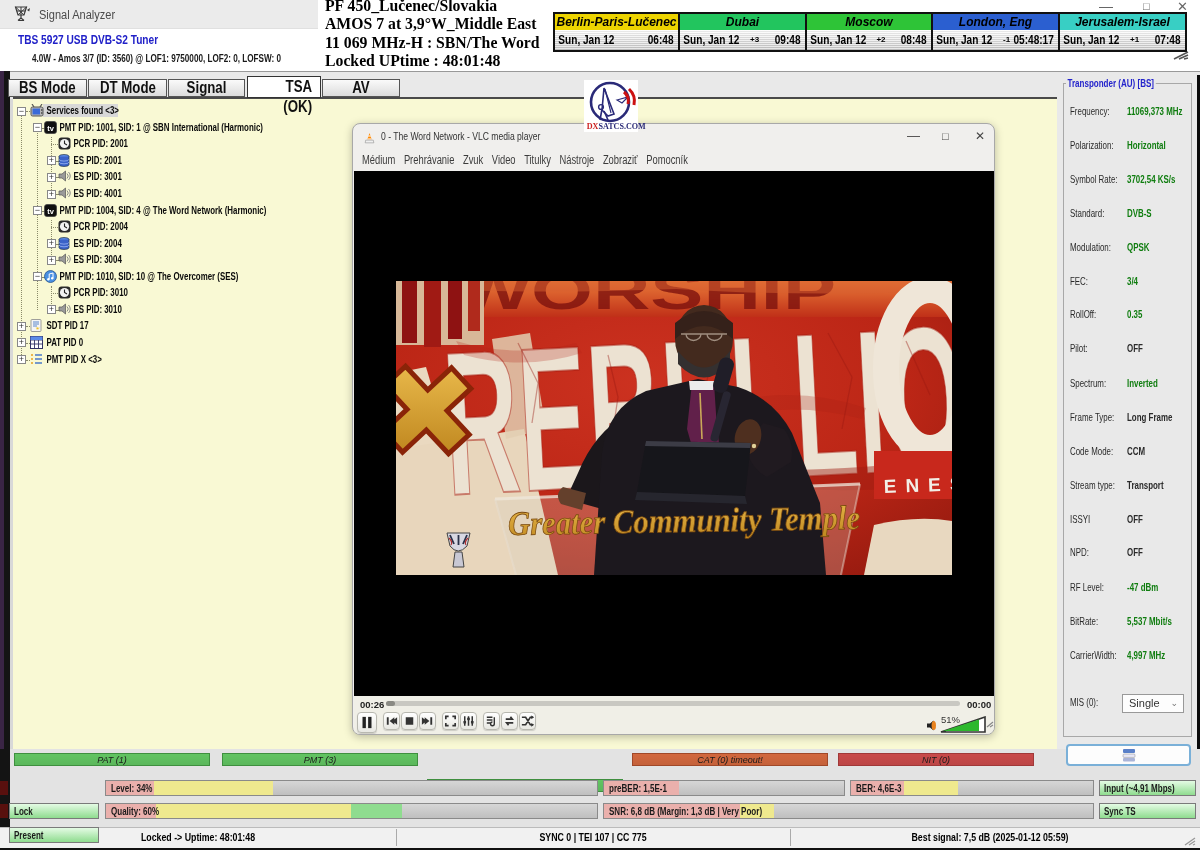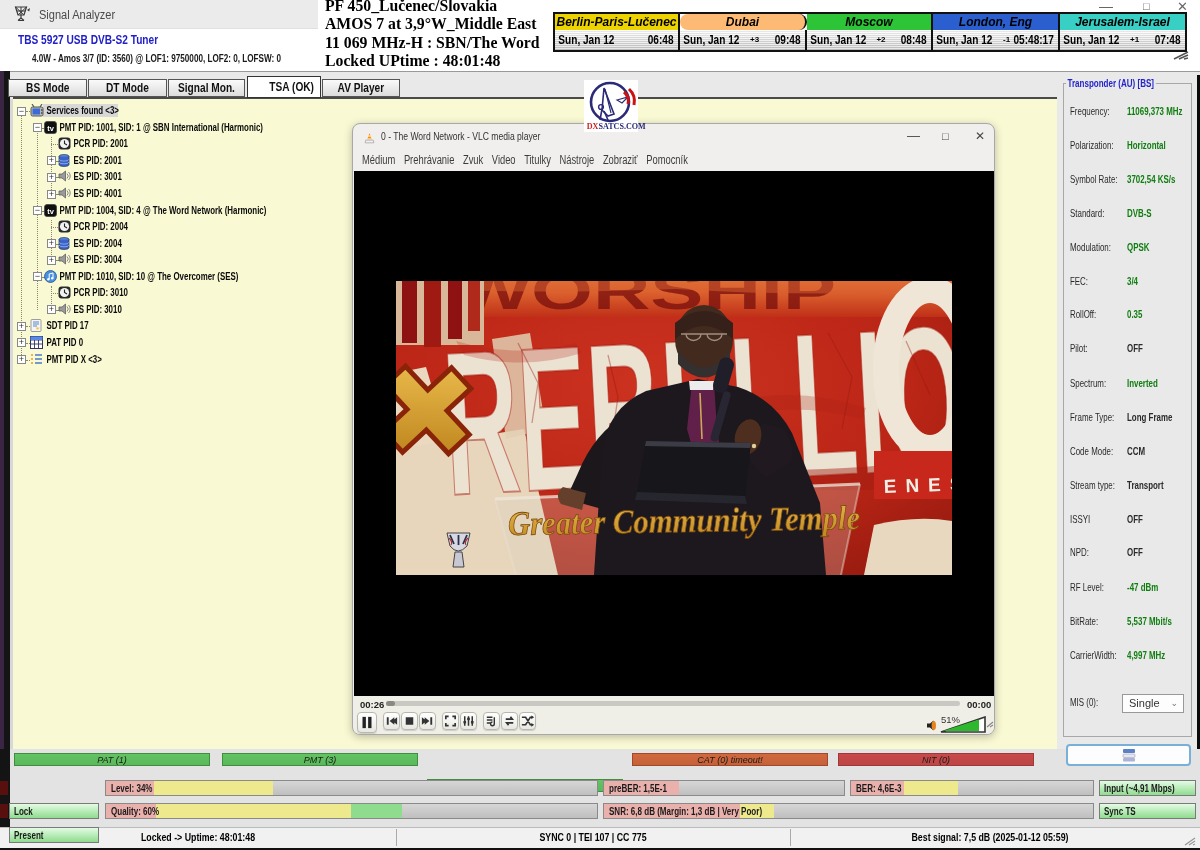--- a/index.html
+++ b/index.html
@@ -31,21 +31,21 @@
 Locked UPtime : 48:01:48
 </div>
 
 <div class="abs" style="left:1099px;top:-2px;font-size:14px;color:#666;">—</div>
 <div class="abs" style="left:1143px;top:0px;font-size:11px;color:#666;">□</div>
 <div class="abs" style="left:1177px;top:-1px;font-size:13px;color:#666;">✕</div>
 
 <div class="abs" style="left:553px;top:12px;width:634px;height:40px;border:2px solid #111;background:#fff;">
   <div style="display:flex;height:16px;">
     <div class="ch" style="width:125px;background:#edd400;">Berlin-Paris-Lučenec</div>
-    <div class="ch" style="width:127px;background:#fdba74;border-radius:8px;">Dubai</div>
+    <div class="ch" style="width:127px;background:#22c55e;">Dubai</div>
     <div class="ch" style="width:126px;background:#2ec437;">Moscow</div>
     <div class="ch" style="width:127px;background:#2b5fd0;">London, Eng</div>
     <div class="ch" style="width:125px;background:#38cfc4;">Jerusalem-Israel</div>
   </div>
   <div style="display:flex;height:20px;">
     <div class="cd" style="width:125px;">
         <span>Sun, Jan 12</span>
         <i></i>
         <span>06:48</span>
       </div>
@@ -90,21 +90,21 @@
 
 <div class="abs" style="left:0;top:71px;width:4px;height:777px;background:#3a2545;"></div>
 <div class="abs" style="left:4px;top:71px;width:6px;height:777px;background:#141414;"></div>
 <div class="abs" style="left:1197px;top:75px;width:3px;height:775px;background:#0a0a0a;"></div>
 
 <div class="tab abs" style="left:8px;top:79px;width:79px;"><span style="display:inline-block;transform:scaleX(0.78);">BS Mode</span></div>
 <div class="tab abs" style="left:88px;top:79px;width:79px;"><span style="display:inline-block;transform:scaleX(0.78);">DT Mode</span></div>
 <div class="tab abs" style="left:168px;top:79px;width:77px;"><span style="display:inline-block;transform:scaleX(0.78);">Signal Mon.</span></div>
 <div class="tab abs" style="left:322px;top:79px;width:78px;"><span style="display:inline-block;transform:scaleX(0.78);">AV Player</span></div>
 <style>
-.tab { height:18px; background:linear-gradient(#fafafa,#dcdcdc); border:1px solid #555; font-size:13px; font-weight:bold; text-align:center; line-height:16px; color:#111; }
+.tab { height:18px; background:linear-gradient(#fafafa,#dcdcdc); border:1px solid #555; font-size:17px; font-weight:bold; text-align:center; line-height:16px; color:#111; }
 </style>
 <div class="abs" style="left:13px;top:97px;width:1044px;height:2px;background:#4a4a4a;"></div>
 <div class="tab abs" style="left:247px;top:76px;width:74px;height:22px;background:#fff;border:1px solid #333;line-height:20px;z-index:3;text-align:right;"><span style="display:inline-block;transform:scaleX(0.78);">TSA (OK)</span></div>
 
 <div class="abs" style="left:10px;top:99px;width:3px;height:650px;background:#d8d8d8;"></div>
 <div class="abs" style="left:13px;top:99px;width:1044px;height:650px;background:#f9f9d4;"></div>
 
 <div class="abs" style="left:1057px;top:72px;width:140px;height:755px;background:#e9e9e9;"></div>
 
 <div class="abs" style="z-index:2;">

